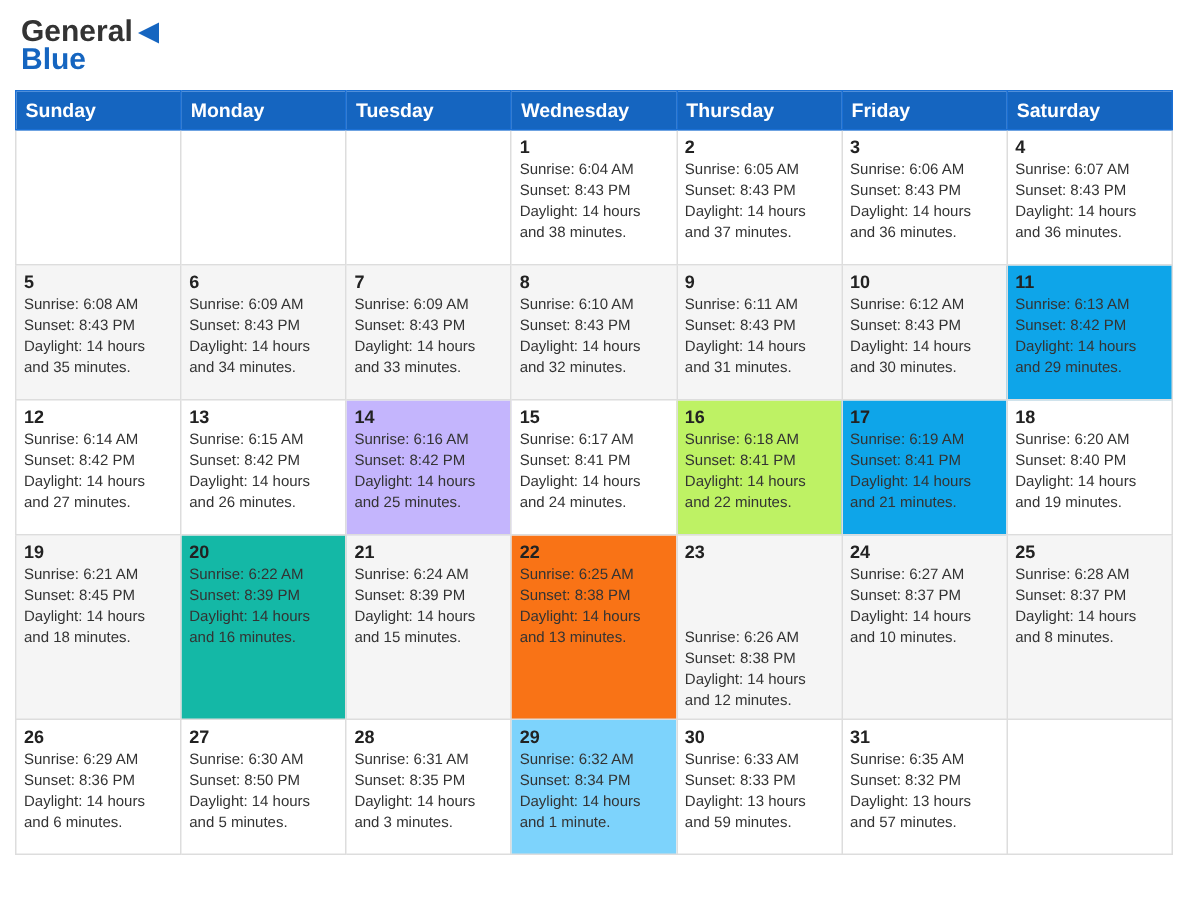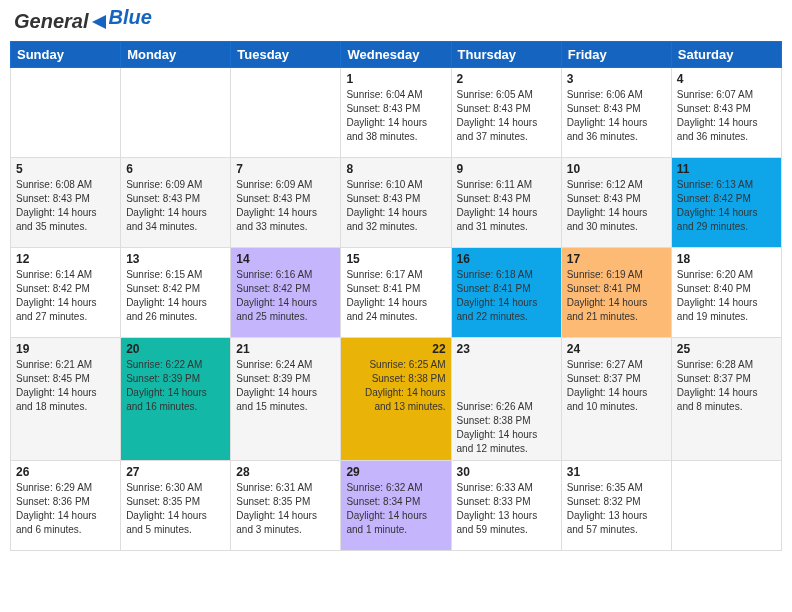--- a/index.html
+++ b/index.html
@@ -12,23 +12,22 @@
     }
     .header {
       display: flex;
       align-items: flex-start;
       justify-content: space-between;
       margin-bottom: 8px;
       padding: 0 4px;
     }
     .logo {
       display: flex;
-      flex-direction: row;
+      flex-direction: column;
       align-items: flex-start;
-      font-style: italic;
     }
     .logo-general { color: #333; }
     .logo-blue { color: #1565c0; }
     .title-block { text-align: right; }
     .title-block h1 {
       font-size: 32px;
       font-weight: bold;
       color: #222;
       line-height: 1.1;
     }
@@ -217,28 +216,28 @@
 Daylight: 14 hours
 and 25 minutes.</div>
         </td>
         <td style="background: rgb(255, 255, 255);">
           <span class="day-num">15</span>
           <div class="day-info" style="white-space: pre-line;">Sunrise: 6:17 AM
 Sunset: 8:41 PM
 Daylight: 14 hours
 and 24 minutes.</div>
         </td>
-        <td style="background: #0ea5e9; margin-top: 14px;">
+        <td style="background: #bef264; margin-top: 14px;">
           <span class="day-num">16</span>
           <div class="day-info" style="white-space: pre-line;">Sunrise: 6:18 AM
 Sunset: 8:41 PM
 Daylight: 14 hours
 and 22 minutes.</div>
         </td>
-        <td style="background: #fdba74; margin-left: 32px;">
+        <td style="background: #0ea5e9; margin-left: 32px;">
           <span class="day-num">17</span>
           <div class="day-info" style="white-space: pre-line;">Sunrise: 6:19 AM
 Sunset: 8:41 PM
 Daylight: 14 hours
 and 21 minutes.</div>
         </td>
         <td style="background: rgb(255, 255, 255);">
           <span class="day-num">18</span>
           <div class="day-info" style="white-space: pre-line;">Sunrise: 6:20 AM
 Sunset: 8:40 PM
@@ -261,21 +260,21 @@
 Daylight: 14 hours
 and 16 minutes.</div>
         </td>
         <td style="background: rgb(245, 245, 245);">
           <span class="day-num">21</span>
           <div class="day-info" style="white-space: pre-line;">Sunrise: 6:24 AM
 Sunset: 8:39 PM
 Daylight: 14 hours
 and 15 minutes.</div>
         </td>
-        <td style="background: #eab308; text-align: right;">
+        <td style="background: #f97316;">
           <span class="day-num">22</span>
           <div class="day-info" style="white-space: pre-line;">Sunrise: 6:25 AM
 Sunset: 8:38 PM
 Daylight: 14 hours
 and 13 minutes.</div>
         </td>
         <td style="background: rgb(245, 245, 245);">
           <span class="day-num">23</span>
           <div class="day-info" style="white-space: pre-line; margin-top: 44px;">Sunrise: 6:26 AM
 Sunset: 8:38 PM
@@ -301,32 +300,32 @@
         <td style="background: rgb(255, 255, 255);">
           <span class="day-num">26</span>
           <div class="day-info" style="white-space: pre-line;">Sunrise: 6:29 AM
 Sunset: 8:36 PM
 Daylight: 14 hours
 and 6 minutes.</div>
         </td>
         <td style="background: rgb(255, 255, 255);">
           <span class="day-num">27</span>
           <div class="day-info" style="white-space: pre-line;">Sunrise: 6:30 AM
-Sunset: 8:35 PM
+Sunset: 8:50 PM
 Daylight: 14 hours
 and 5 minutes.</div>
         </td>
         <td style="background: rgb(255, 255, 255);">
           <span class="day-num">28</span>
           <div class="day-info" style="white-space: pre-line;">Sunrise: 6:31 AM
 Sunset: 8:35 PM
 Daylight: 14 hours
 and 3 minutes.</div>
         </td>
-        <td style="background: #c4b5fd;">
+        <td style="background: #7dd3fc;">
           <span class="day-num">29</span>
           <div class="day-info" style="white-space: pre-line;">Sunrise: 6:32 AM
 Sunset: 8:34 PM
 Daylight: 14 hours
 and 1 minute.</div>
         </td>
         <td style="background: rgb(255, 255, 255);">
           <span class="day-num">30</span>
           <div class="day-info" style="white-space: pre-line;">Sunrise: 6:33 AM
 Sunset: 8:33 PM

